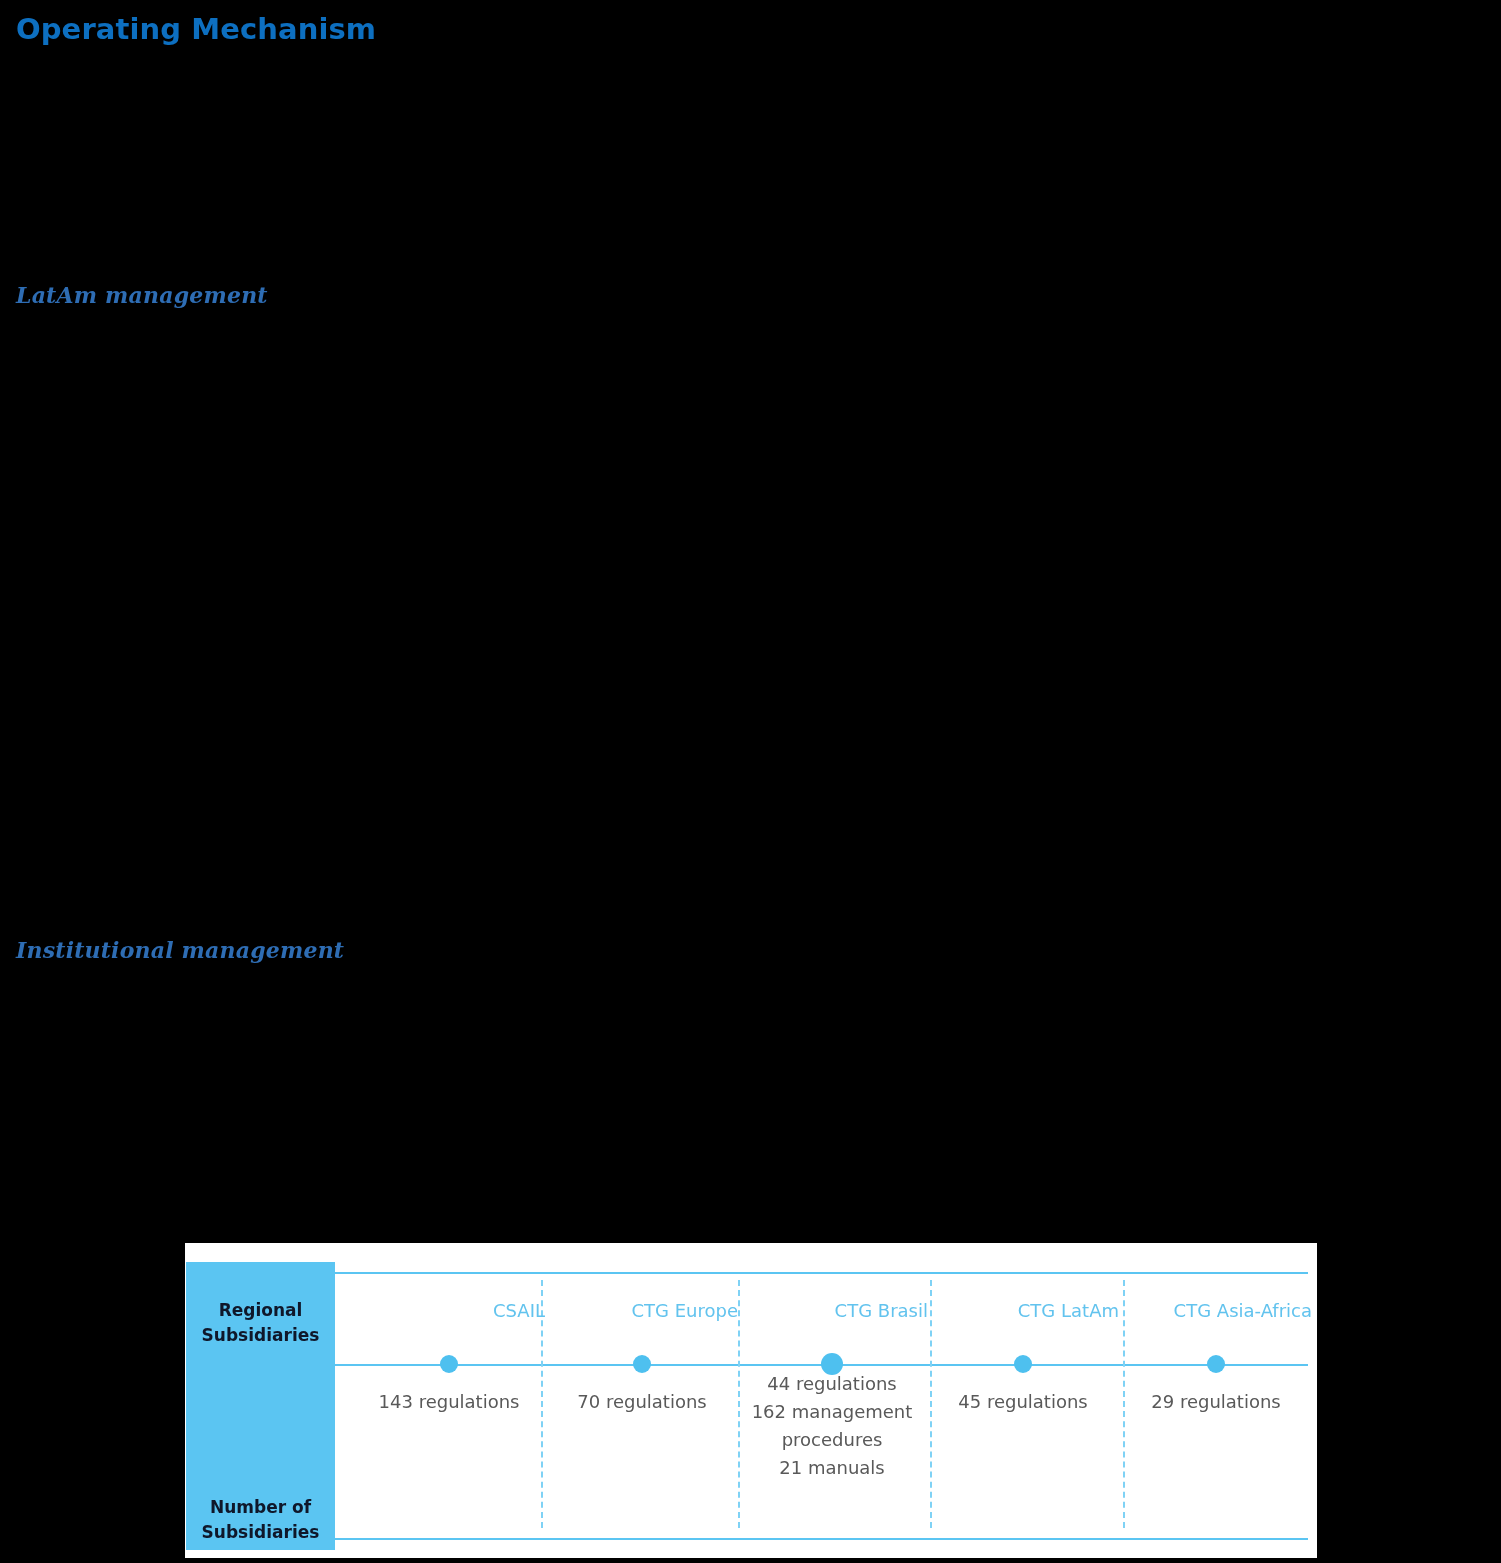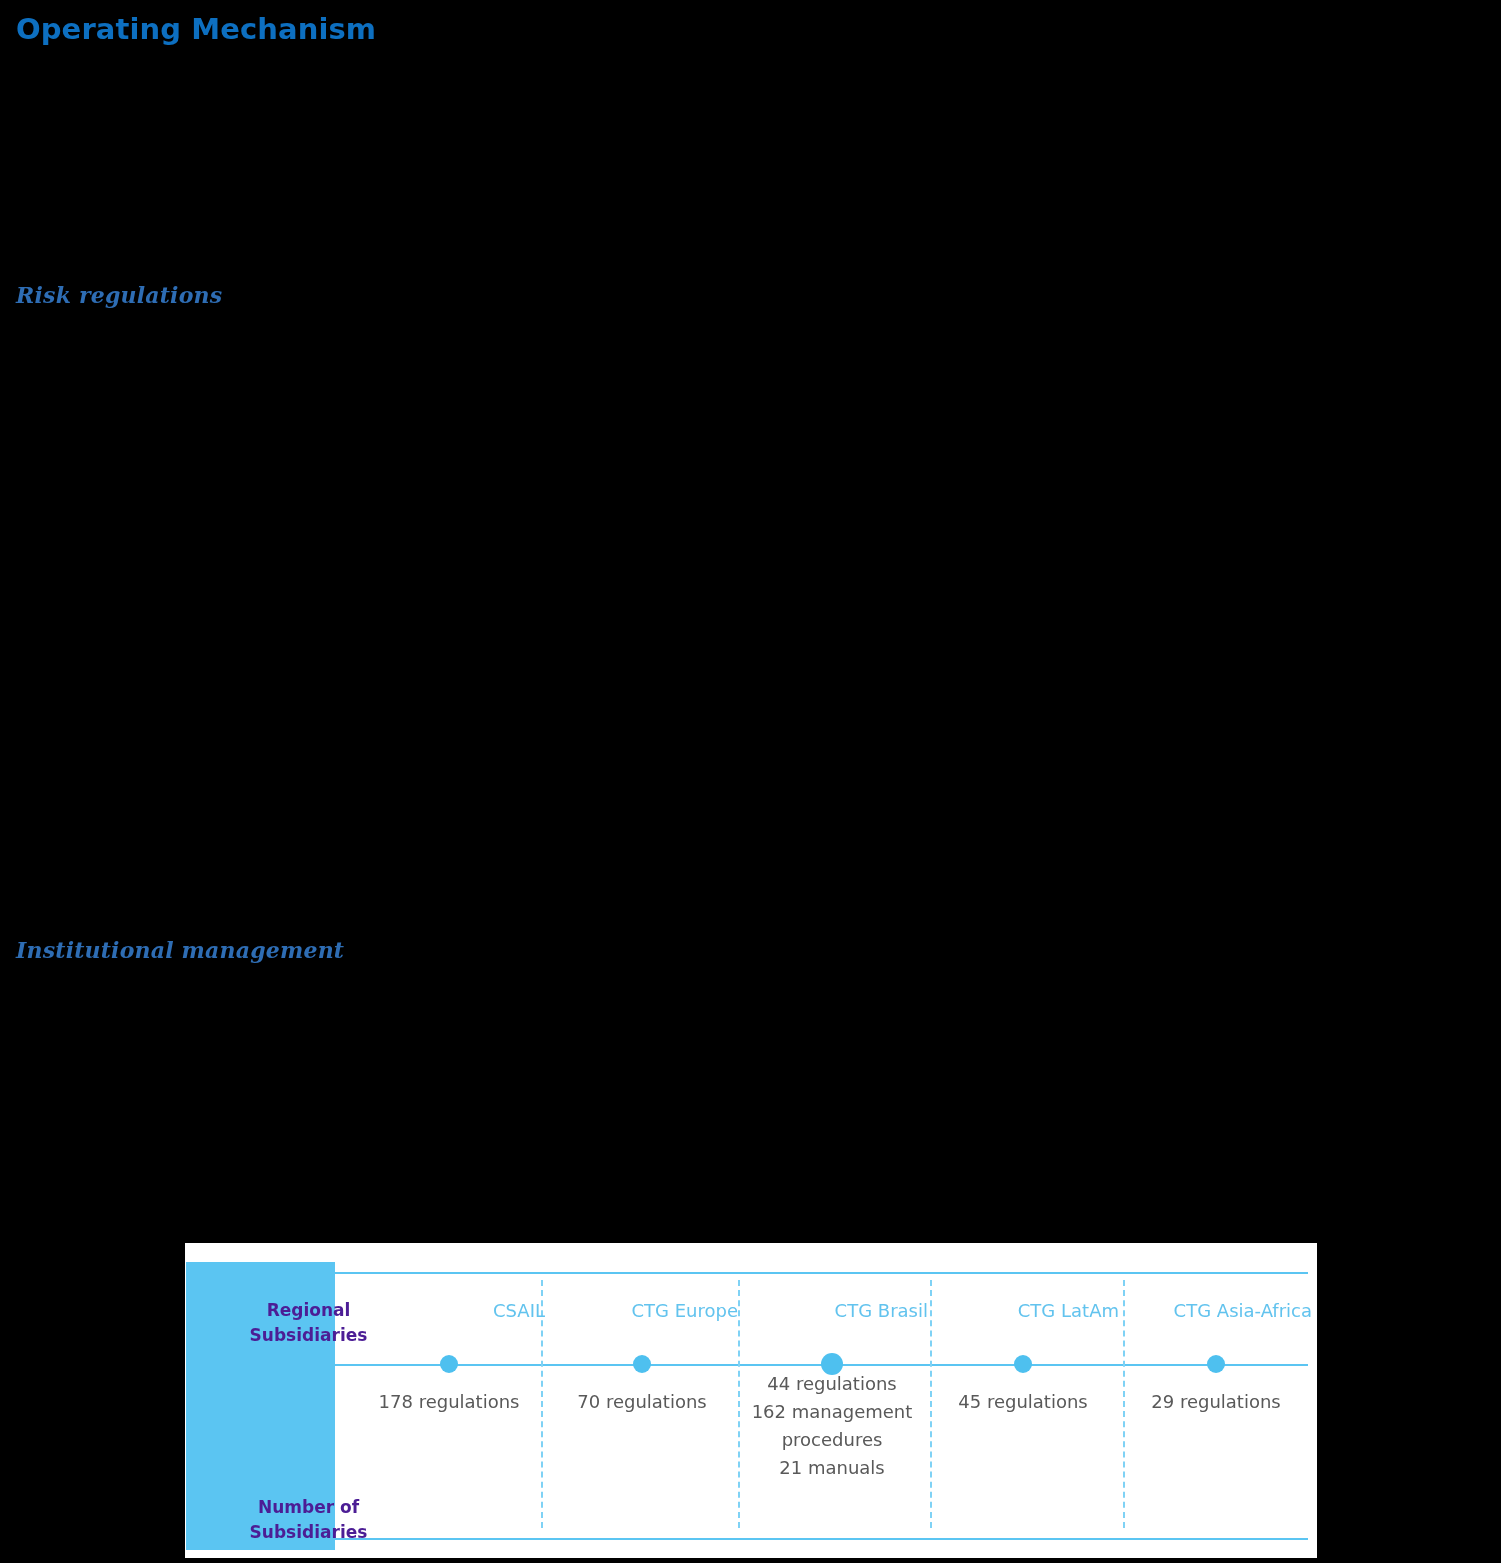--- a/index.html
+++ b/index.html
@@ -56,26 +56,25 @@
     top: 19px;
     width: 149px;
     height: 288px;
     background: #5bc5f2;
   }
   .row-label {
     position: absolute;
     left: 0;
     width: 149px;
     text-align: center;
-    color: #4c1d95;
+    color: #0f172a;
     font-family: "DejaVu Sans", sans-serif;
     font-size: 17px;
     font-weight: 700;
     line-height: 1.45;
-    padding-left: 48px;
   }
   #row-label-subsidiaries { top: 36px; }
   #row-label-regulations { top: 189px; margin-top: 44px; }
 
   
   .hrule {
     position: absolute;
     left: 150px;
     width: 973px;
     height: 2px;
@@ -139,21 +138,21 @@
     font-weight: 400;
     line-height: 1.55;
   }
   .col-value.multi { top: 98px; text-align: center; }
 </style>
 </head>
 <body>
 
 <div class="page-title">Operating Mechanism</div>
 
-<div class="section-heading" id="heading-risk">Risk regulations</div>
+<div class="section-heading" id="heading-risk">LatAm management</div>
 
 <div class="section-heading" id="heading-institutional">Institutional management</div>
 
 <div class="table-card">
 
   <div class="row-label-col">
     <div class="row-label" id="row-label-subsidiaries">
       <div>Regional</div>
       <div>Subsidiaries</div>
     </div>
@@ -169,21 +168,21 @@
 
   <div class="vdash" style="left:356px;"></div>
   <div class="vdash" style="left:553px;"></div>
   <div class="vdash" style="left:745px;"></div>
   <div class="vdash" style="left:938px;"></div>
 
   <div class="col" style="left:168px;">
     <div class="col-header">CSAIL</div>
     <div class="col-dot"></div>
     <div class="col-value">
-      <div>178 regulations</div>
+      <div>143 regulations</div>
     </div>
   </div>
 
   <div class="col" style="left:361px;">
     <div class="col-header">CTG Europe</div>
     <div class="col-dot"></div>
     <div class="col-value">
       <div>70 regulations</div>
     </div>
   </div>

